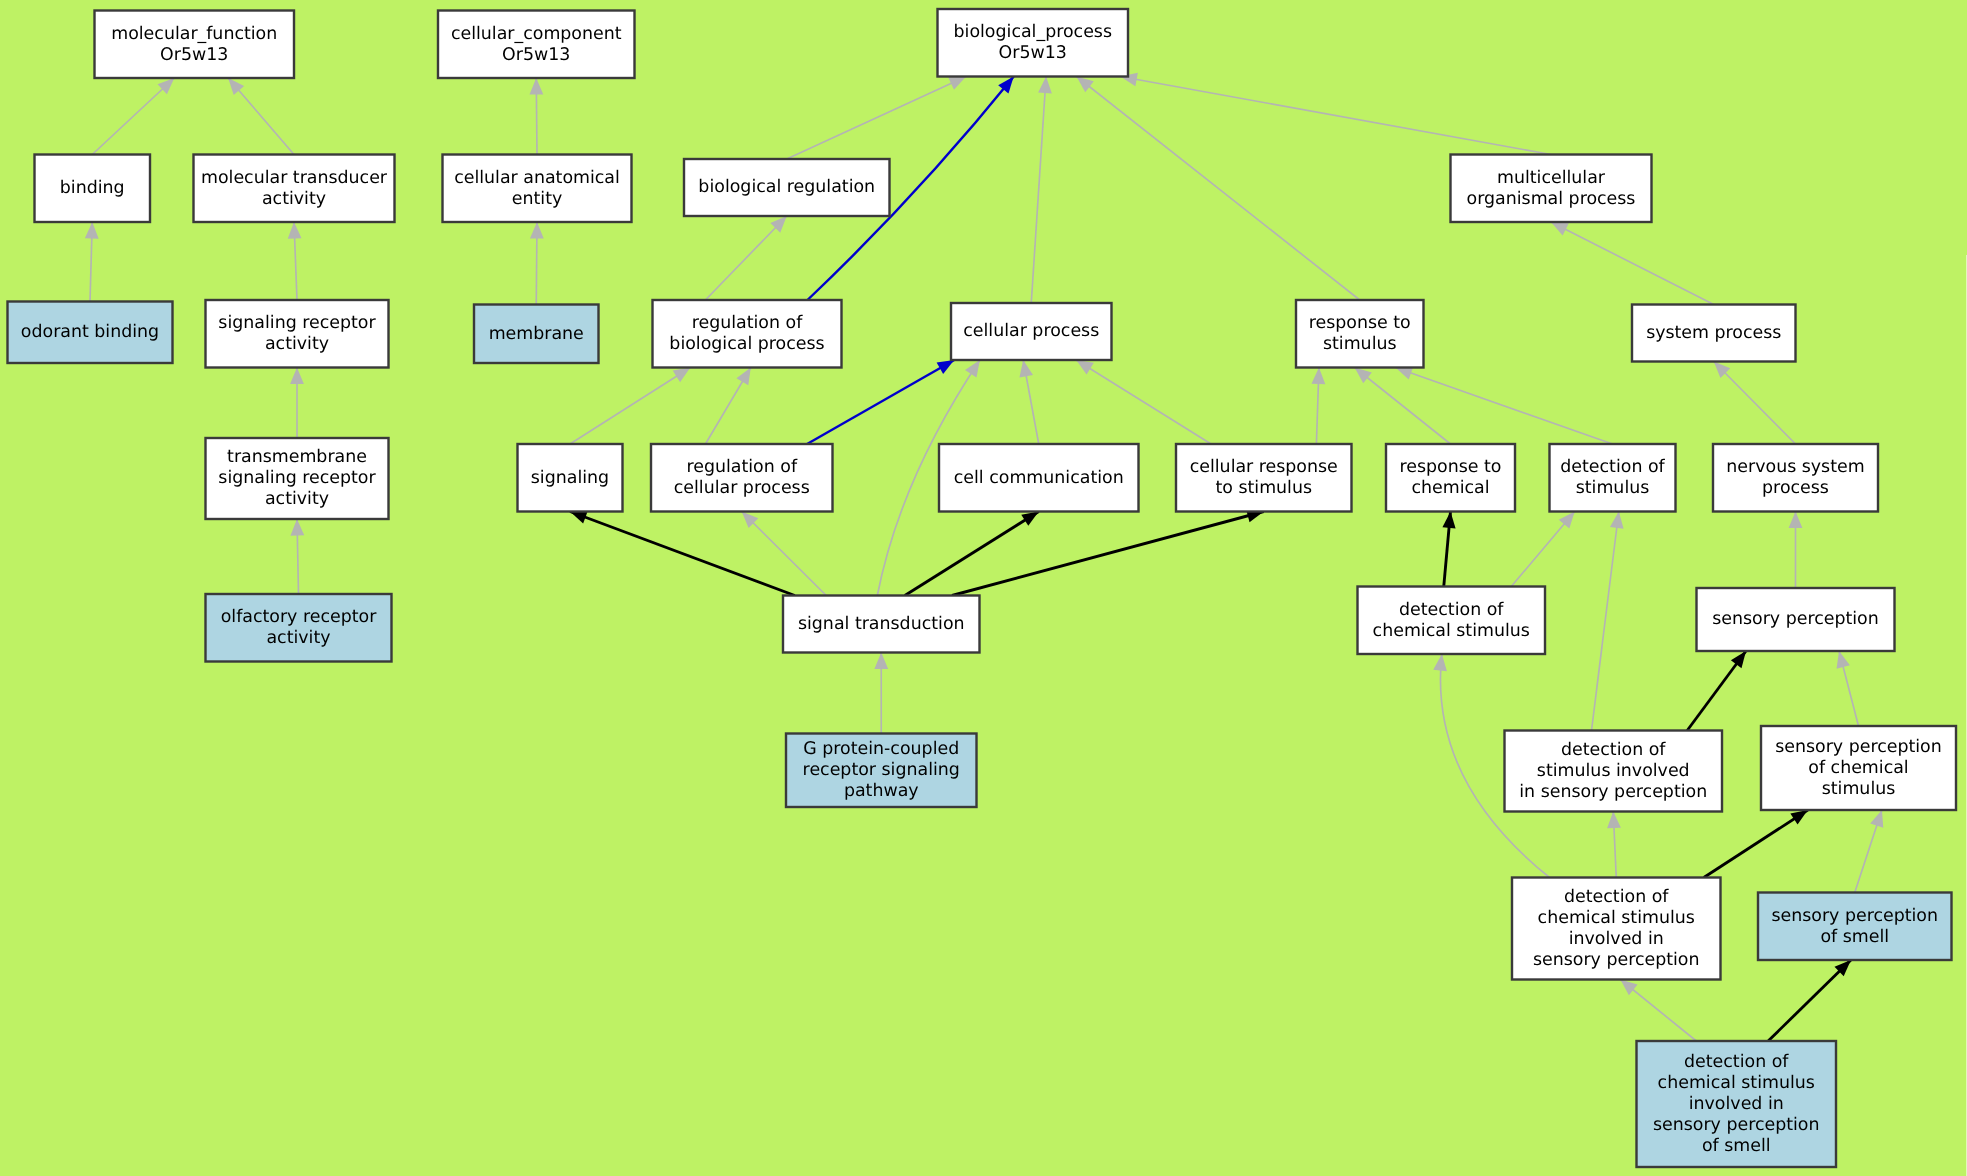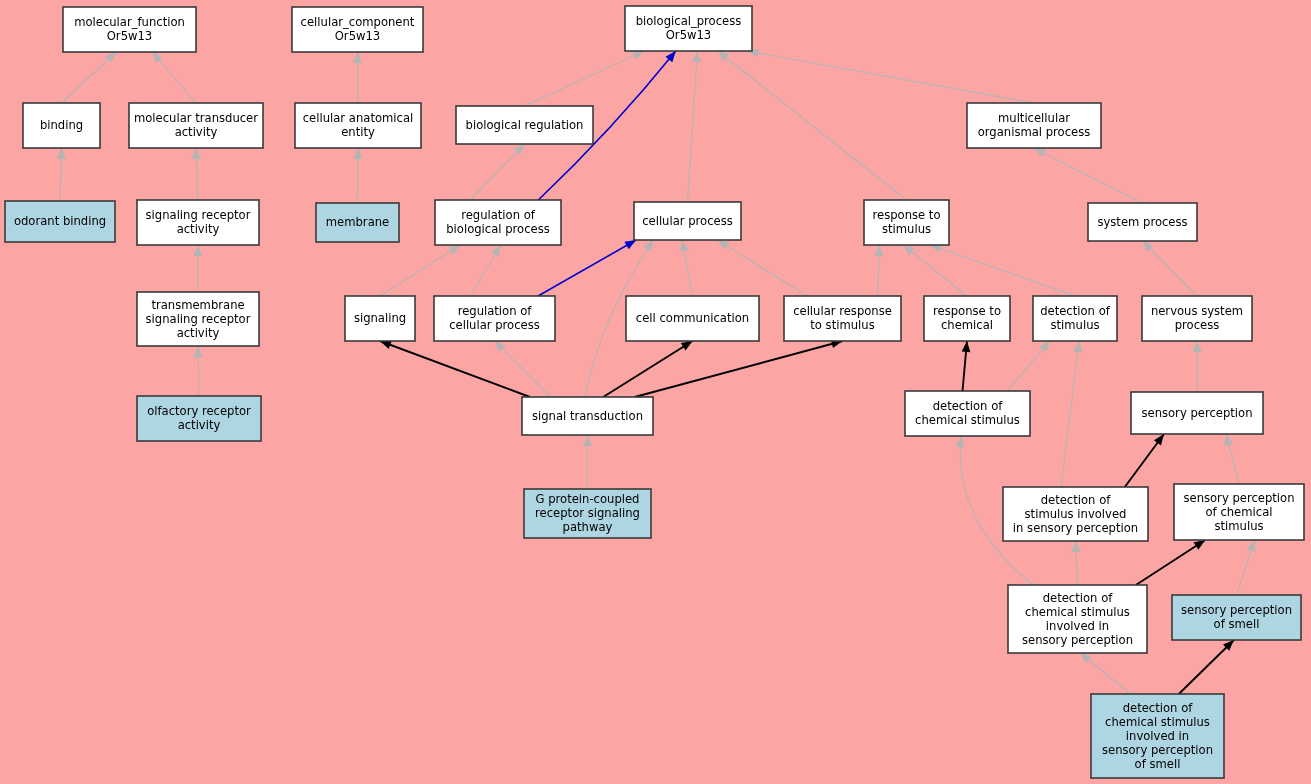--- a/index.html
+++ b/index.html
@@ -4,21 +4,21 @@
 <style>
   html, body {
     margin: 0;
     padding: 0;
     background: #ffffff;
   }
   #canvas {
     position: relative;
     width: 1311px;
     height: 784px;
-    background: #fca5a5;
+    background: #bef264;
     font-family: "DejaVu Sans", sans-serif;
   }
   svg#graph {
     position: absolute;
     top: 0; left: 0;
     width: 1311px;
     height: 784px;
   }
   .node-box {
     fill: #ffffff;

